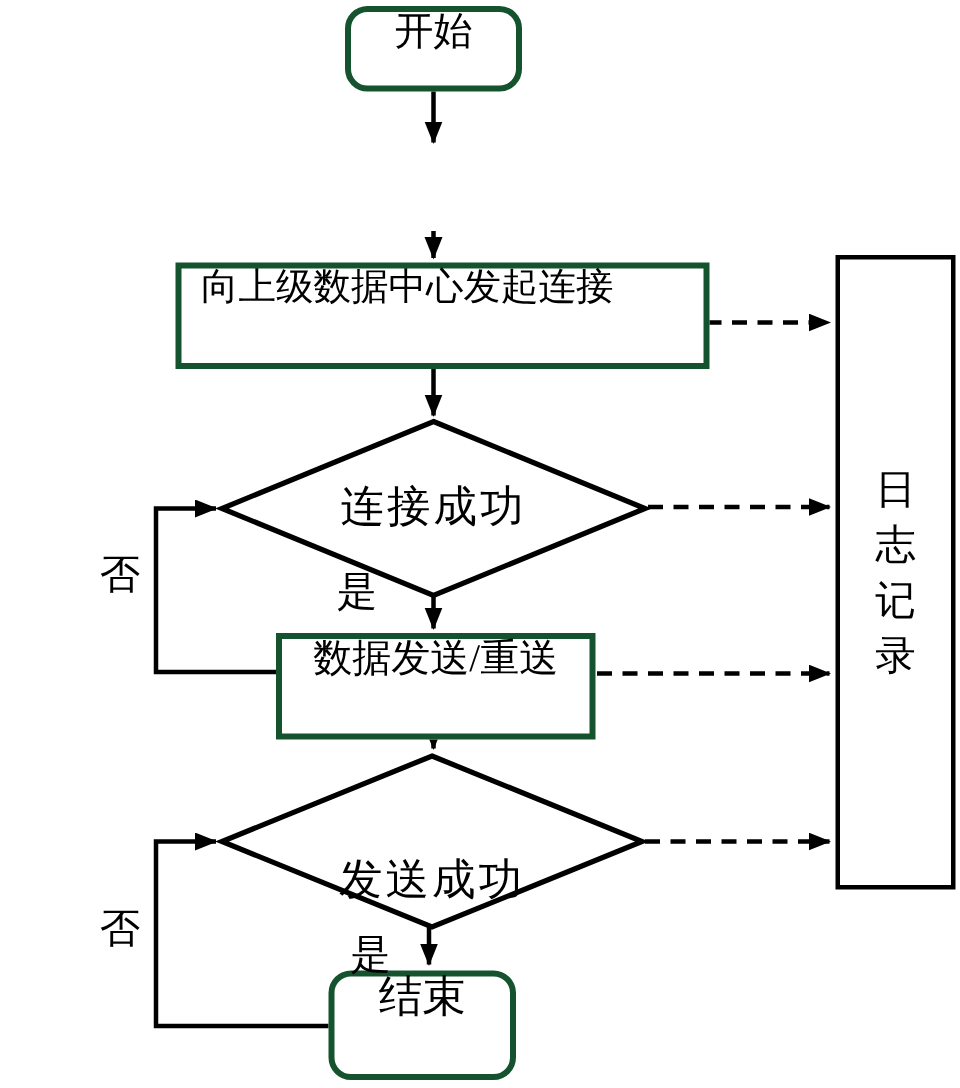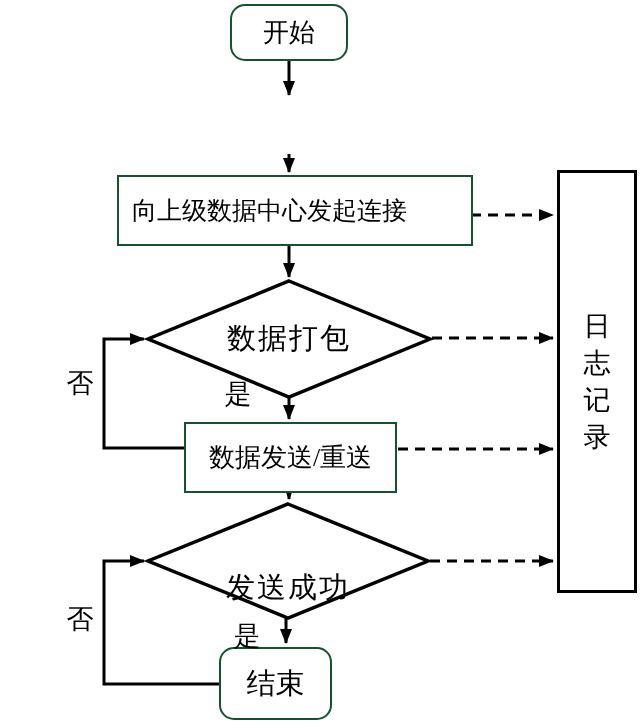--- a/index.html
+++ b/index.html
@@ -13,24 +13,24 @@
     overflow: hidden;
   }
   svg.connector-layer {
     position: absolute;
     left: 0; top: 0;
     width: 640px; height: 725px;
   }
   .node {
     position: absolute;
     box-sizing: border-box;
-    border: 2px solid #14532d;
+    border: 4px solid #14532d;
     background: #ffffff;
     display: flex;
-    align-items: center;
+    align-items: flex-start;
     justify-content: center;
     font-size: 26px;
     line-height: 1;
     white-space: nowrap;
   }
   .node.rounded { border-radius: 15px; }
   .node.left-align { justify-content: flex-start; padding-left: 13px; }
   .diamond-label {
     position: absolute;
     text-align: center;
@@ -95,29 +95,29 @@
 
   <div class="node rounded" style="left:230px; top:4px; width:118px; height:57px;">
     <span>开始</span>
   </div>
 
 
   <div class="node left-align" style="left:117px; top:175px; width:356px; height:71px; font-size:25px;">
     <span>向上级数据中心发起连接</span>
   </div>
 
-  <div class="diamond-label" style="left:189px; top:324px; width:200px;">数据打包</div>
+  <div class="diamond-label" style="left:189px; top:324px; width:200px;">连接成功</div>
 
   <div class="node" style="left:184px; top:422px; width:213px; height:71px;">
     <span>数据发送/重送</span>
   </div>
 
   <div class="diamond-label" style="left:188px; top:547px; width:200px;margin-top:26px;">发送成功</div>
 
-  <div class="node rounded" style="left:219px; top:647px; width:113px; height:73px; font-size:29px;">
+  <div class="node rounded" style="left:219px; top:647px; width:125px; height:73px; font-size:29px;">
     <span>结束</span>
   </div>
 
   <div class="log-box" style="left:557px; top:170px; width:80px; height:423px;">
     <div class="log-char">日</div>
     <div class="log-char">志</div>
     <div class="log-char">记</div>
     <div class="log-char">录</div>
   </div>
 

